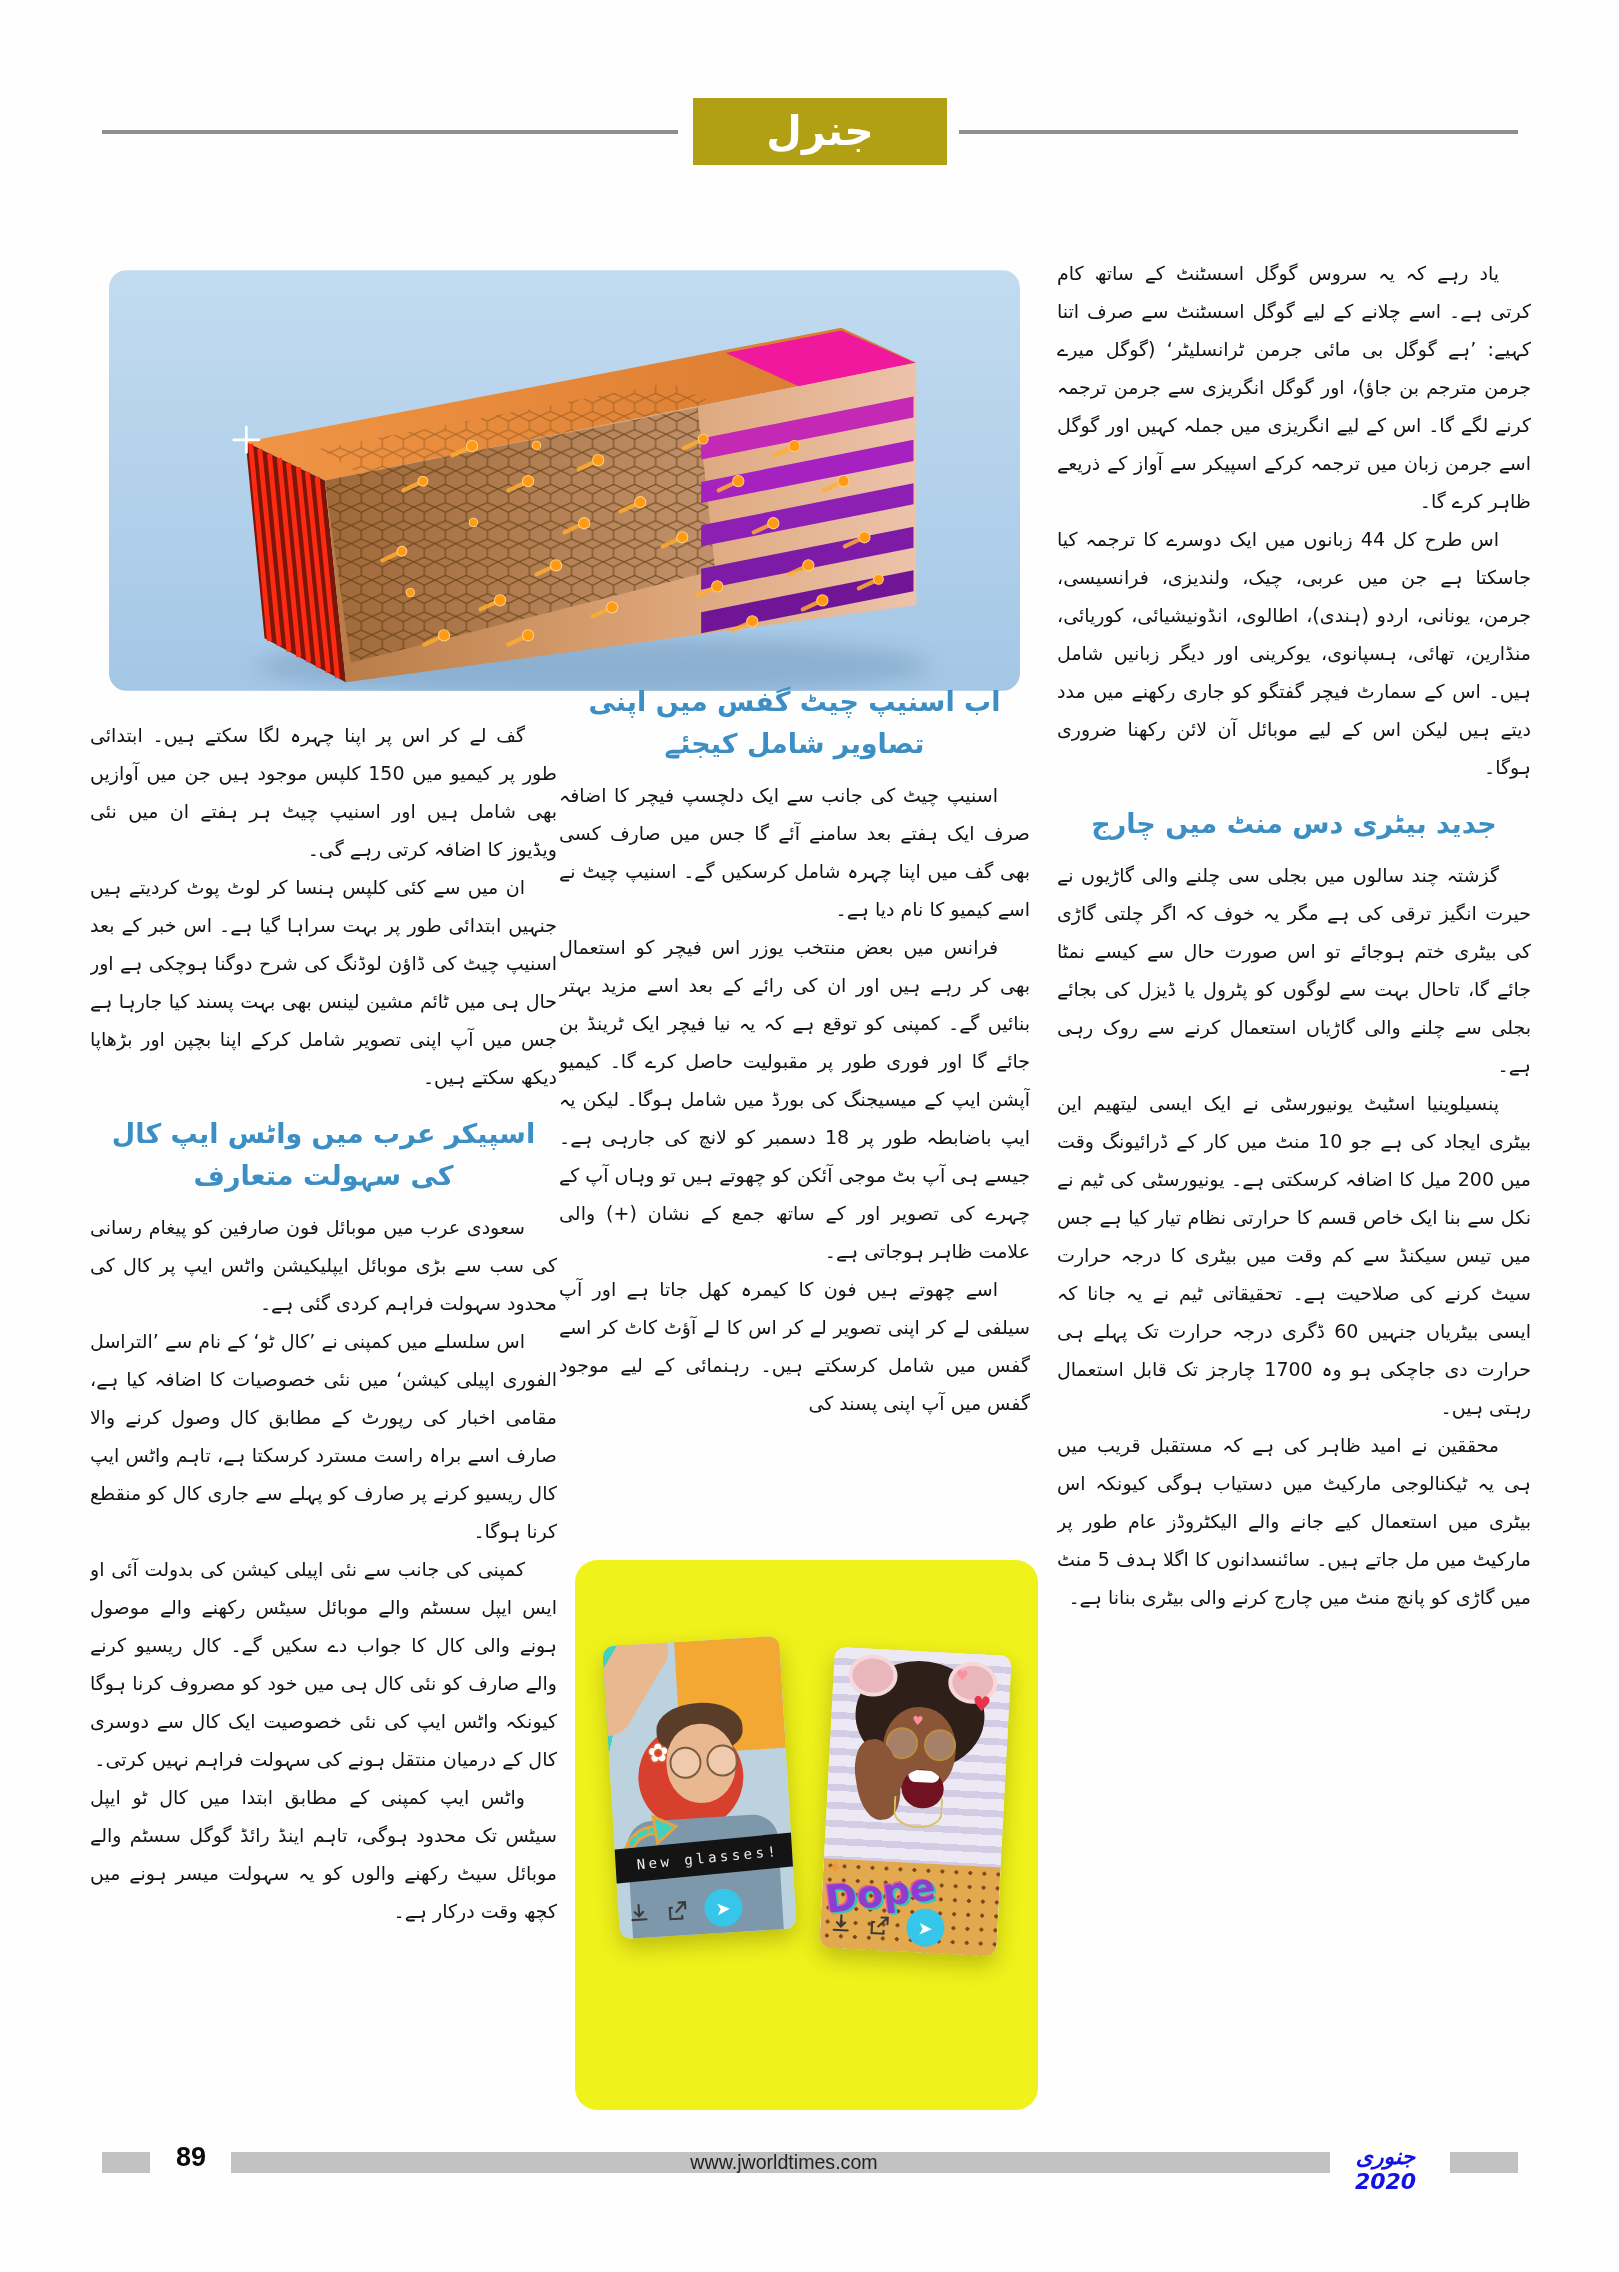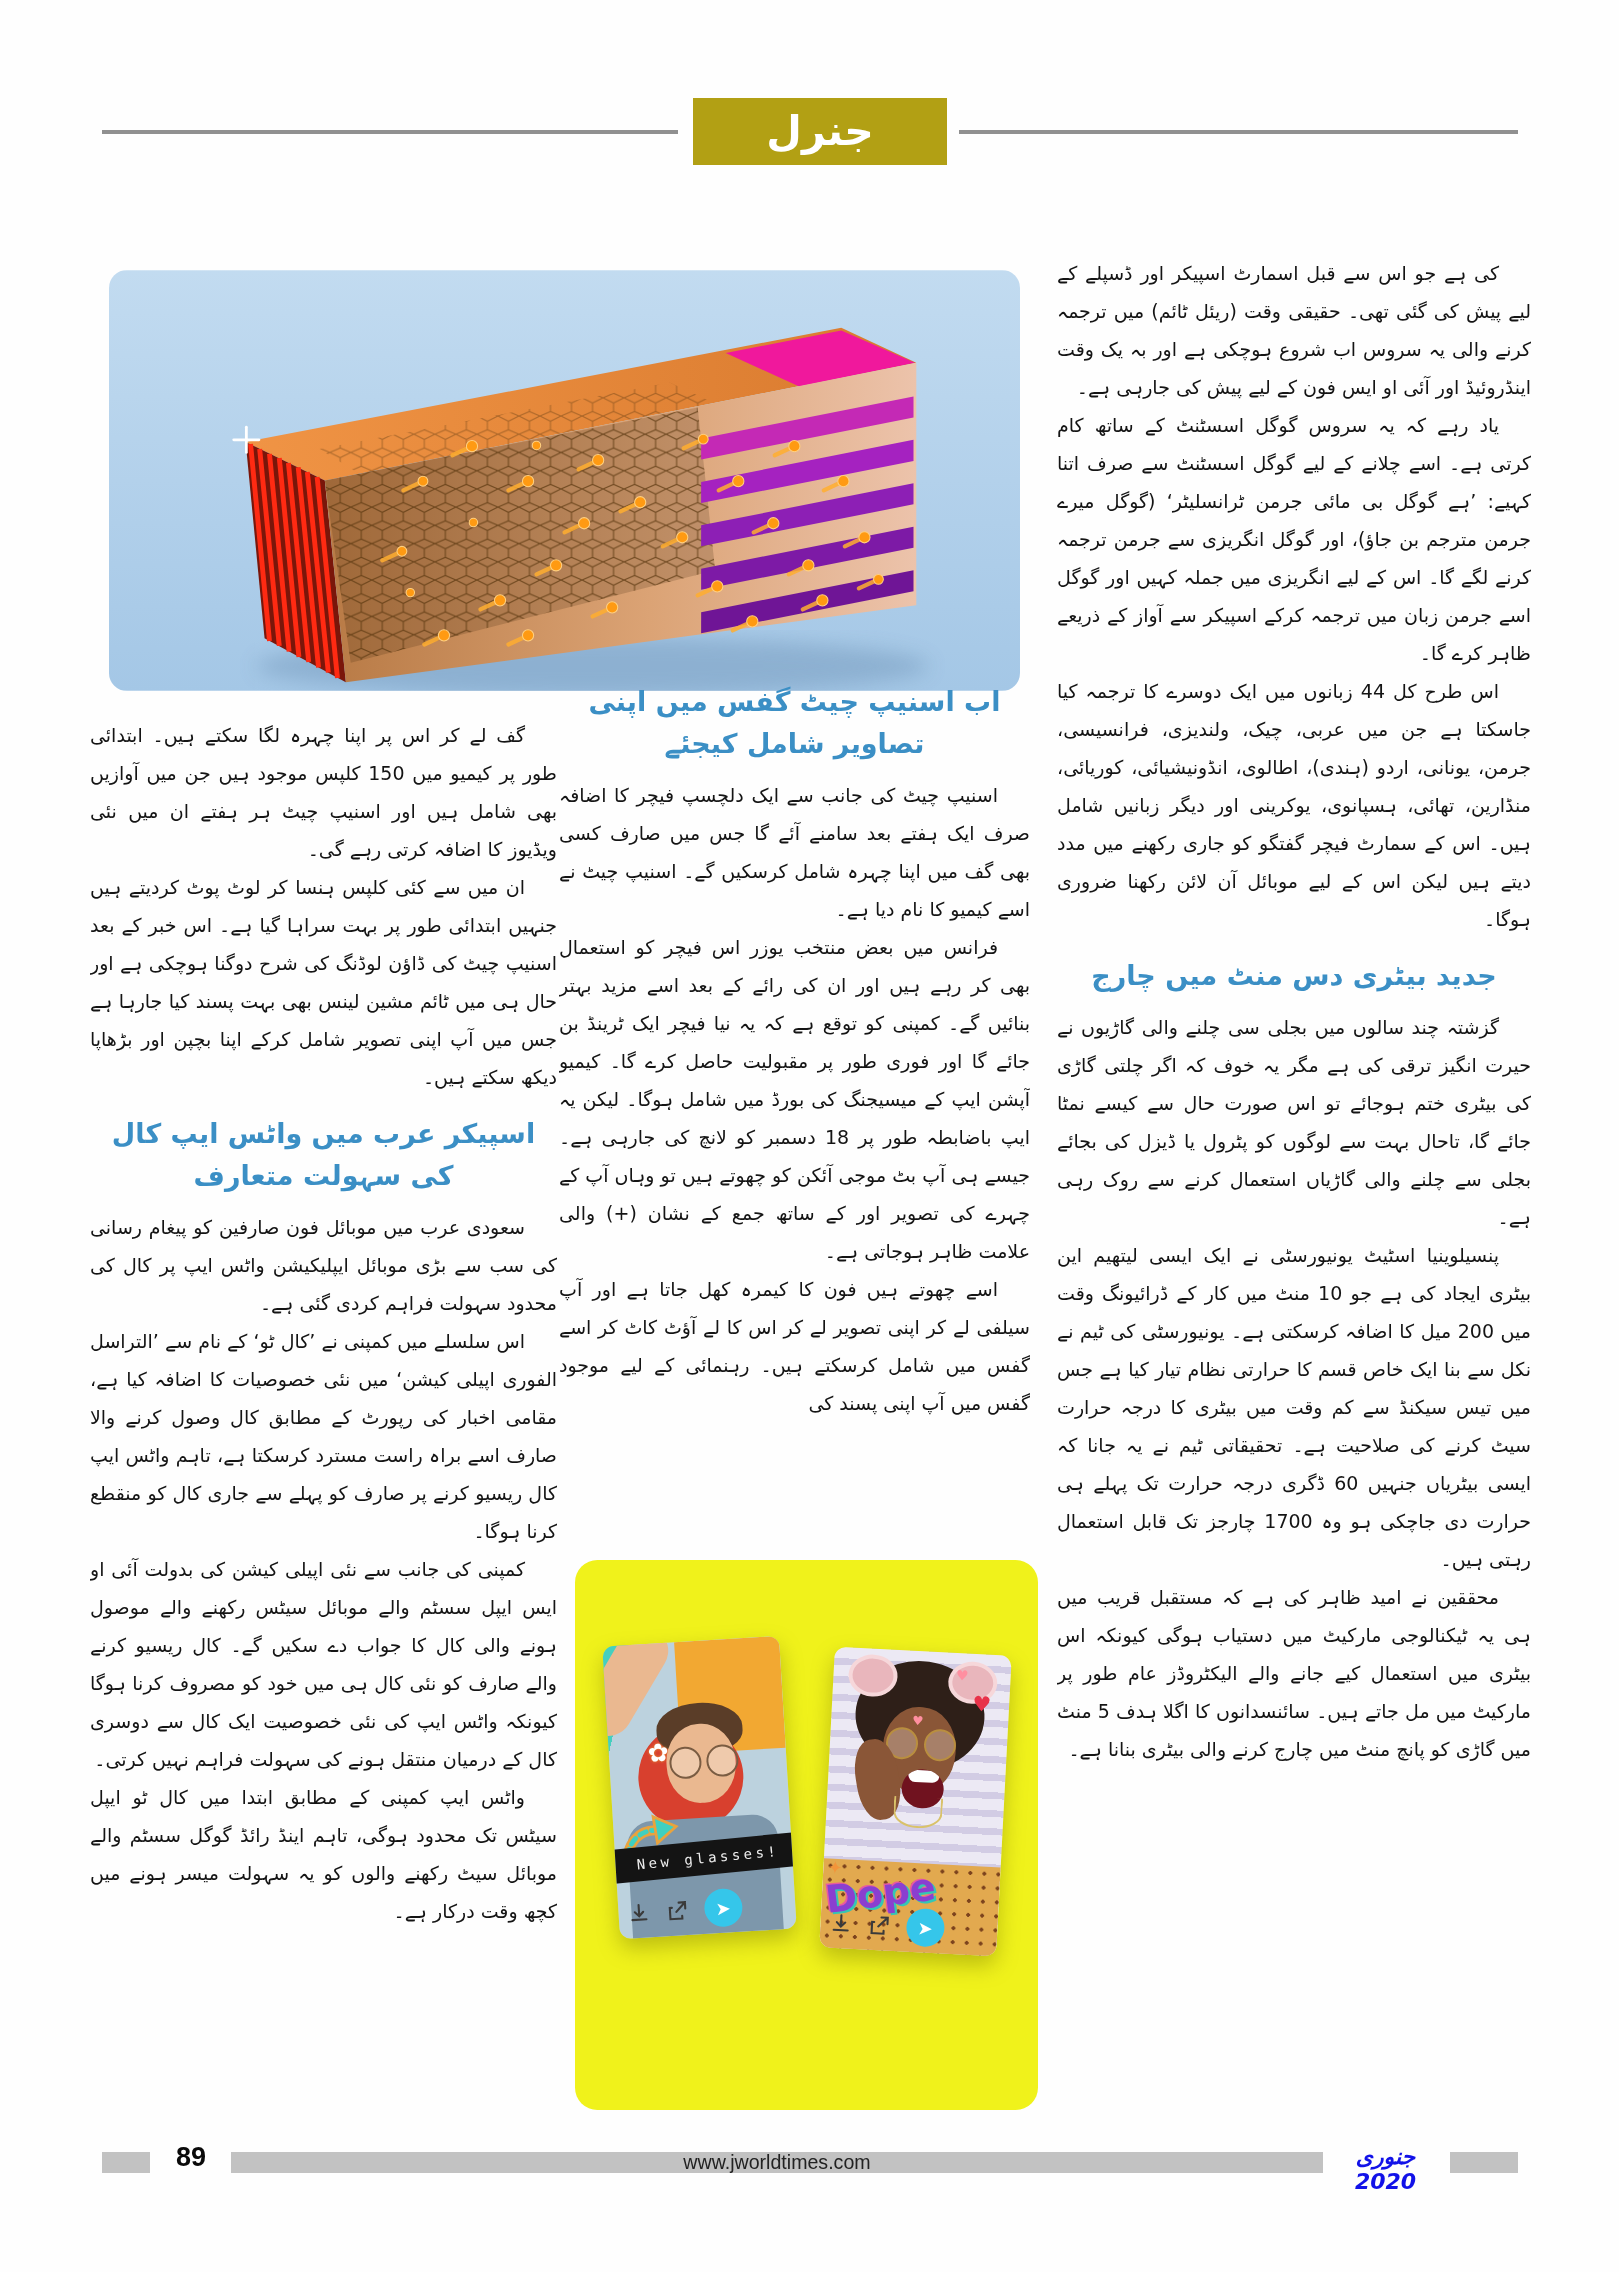--- a/index.html
+++ b/index.html
@@ -57,21 +57,21 @@
             background-image:radial-gradient(#7c431d 1.8px,transparent 2.1px);background-size:14px 14px;}
   .sr-neck{position:absolute;left:67px;top:146px;width:45px;height:29px;border:2.1px solid #d9c26a;border-top:none;border-radius:0 0 50% 50%;}
   .heart{position:absolute;color:#e8324a;}
   .sr-dope{position:absolute;left:2.8px;top:222px;font-size:38px;font-weight:bold;color:#8a3fd0;
            transform:rotate(-10deg);text-shadow:2.1px 2.1px 0 #35c6b4,-1.4px -1.4px 0 #e85aa0;}
   .sparkle{position:absolute;color:#f2953a;}
   
   .fbar{position:absolute;top:2152px;height:21px;background:#c2c2c2;}
   .f-stub-l{left:102px;width:48px;}
   .f-stub-r{left:1450px;width:68px;}
-  .f-main{left:231px;width:1092px;display:flex;align-items:center;justify-content:center;}
+  .f-main{left:231px;width:1092px;display:flex;align-items:center;justify-content:center;padding-left:7px;}
   .f-main span{font-family:"Liberation Sans",sans-serif;font-size:19.6px;color:#222;}
   .f-num{position:absolute;left:156px;top:2142px;width:70px;text-align:center;
          font-family:"Liberation Sans",sans-serif;font-weight:bold;font-size:27px;color:#0a0a0a;}
   .f-date{position:absolute;left:1326px;top:2144px;width:119px;text-align:center;direction:rtl;
           font-style:italic;font-weight:bold;font-size:22px;color:#1212e8;}
 </style>
 </head>
 <body>
 
 <div id="page">
@@ -187,21 +187,20 @@
         </g>
       </g>
       <g stroke="#ffffff" stroke-width="4" stroke-linecap="round">
         <line x1="178" y1="242" x2="214" y2="242"></line>
           <line x1="196" y1="224" x2="196" y2="260"></line>
       </g>
     </svg>
   </div>
 
   <div class="col col-right">
-    <p class="para">کی ہے جو اس سے قبل اسمارٹ اسپیکر اور ڈسپلے کے لیے پیش کی گئی تھی۔ حقیقی وقت (ریئل ٹائم) میں ترجمہ کرنے والی یہ سروس اب شروع ہوچکی ہے اور بہ یک وقت اینڈروئیڈ اور آئی او ایس فون کے لیے پیش کی جارہی ہے۔</p>
     <p class="para">یاد رہے کہ یہ سروس گوگل اسسٹنٹ کے ساتھ کام کرتی ہے۔ اسے چلانے کے لیے گوگل اسسٹنٹ سے صرف اتنا کہیے: ’ہے گوگل بی مائی جرمن ٹرانسلیٹر‘ (گوگل میرے جرمن مترجم بن جاؤ)، اور گوگل انگریزی سے جرمن ترجمہ کرنے لگے گا۔ اس کے لیے انگریزی میں جملہ کہیں اور گوگل اسے جرمن زبان میں ترجمہ کرکے اسپیکر سے آواز کے ذریعے ظاہر کرے گا۔</p>
     <p class="para">اس طرح کل 44 زبانوں میں ایک دوسرے کا ترجمہ کیا جاسکتا ہے جن میں عربی، چیک، ولندیزی، فرانسیسی، جرمن، یونانی، اردو (ہندی)، اطالوی، انڈونیشیائی، کوریائی، منڈارین، تھائی، ہسپانوی، یوکرینی اور دیگر زبانیں شامل ہیں۔ اس کے سمارٹ فیچر گفتگو کو جاری رکھنے میں مدد دیتے ہیں لیکن اس کے لیے موبائل آن لائن رکھنا ضروری ہوگا۔</p>
     <h2 class="heading">جدید بیٹری دس منٹ میں چارج</h2>
     <p class="para">گزشتہ چند سالوں میں بجلی سی چلنے والی گاڑیوں نے حیرت انگیز ترقی کی ہے مگر یہ خوف کہ اگر چلتی گاڑی کی بیٹری ختم ہوجائے تو اس صورت حال سے کیسے نمٹا جائے گا، تاحال بہت سے لوگوں کو پٹرول یا ڈیزل کی بجائے بجلی سے چلنے والی گاڑیاں استعمال کرنے سے روک رہی ہے۔</p>
     <p class="para">پنسیلوینیا اسٹیٹ یونیورسٹی نے ایک ایسی لیتھیم این بیٹری ایجاد کی ہے جو 10 منٹ میں کار کے ڈرائیونگ وقت میں 200 میل کا اضافہ کرسکتی ہے۔ یونیورسٹی کی ٹیم نے نکل سے بنا ایک خاص قسم کا حرارتی نظام تیار کیا ہے جس میں تیس سیکنڈ سے کم وقت میں بیٹری کا درجہ حرارت سیٹ کرنے کی صلاحیت ہے۔ تحقیقاتی ٹیم نے یہ جانا کہ ایسی بیٹریاں جنہیں 60 ڈگری درجہ حرارت تک پہلے ہی حرارت دی جاچکی ہو وہ 1700 چارجز تک قابل استعمال رہتی ہیں۔</p>
     <p class="para">محققین نے امید ظاہر کی ہے کہ مستقبل قریب میں ہی یہ ٹیکنالوجی مارکیٹ میں دستیاب ہوگی کیونکہ اس بیٹری میں استعمال کیے جانے والے الیکٹروڈز عام طور پر مارکیٹ میں مل جاتے ہیں۔ سائنسدانوں کا اگلا ہدف 5 منٹ میں گاڑی کو پانچ منٹ میں چارج کرنے والی بیٹری بنانا ہے۔</p>
   </div>
 
   <div class="col col-mid">
     <h2 class="heading" style="margin-top:0;">اب اسنیپ چیٹ گفس میں اپنی تصاویر شامل کیجئے</h2>

